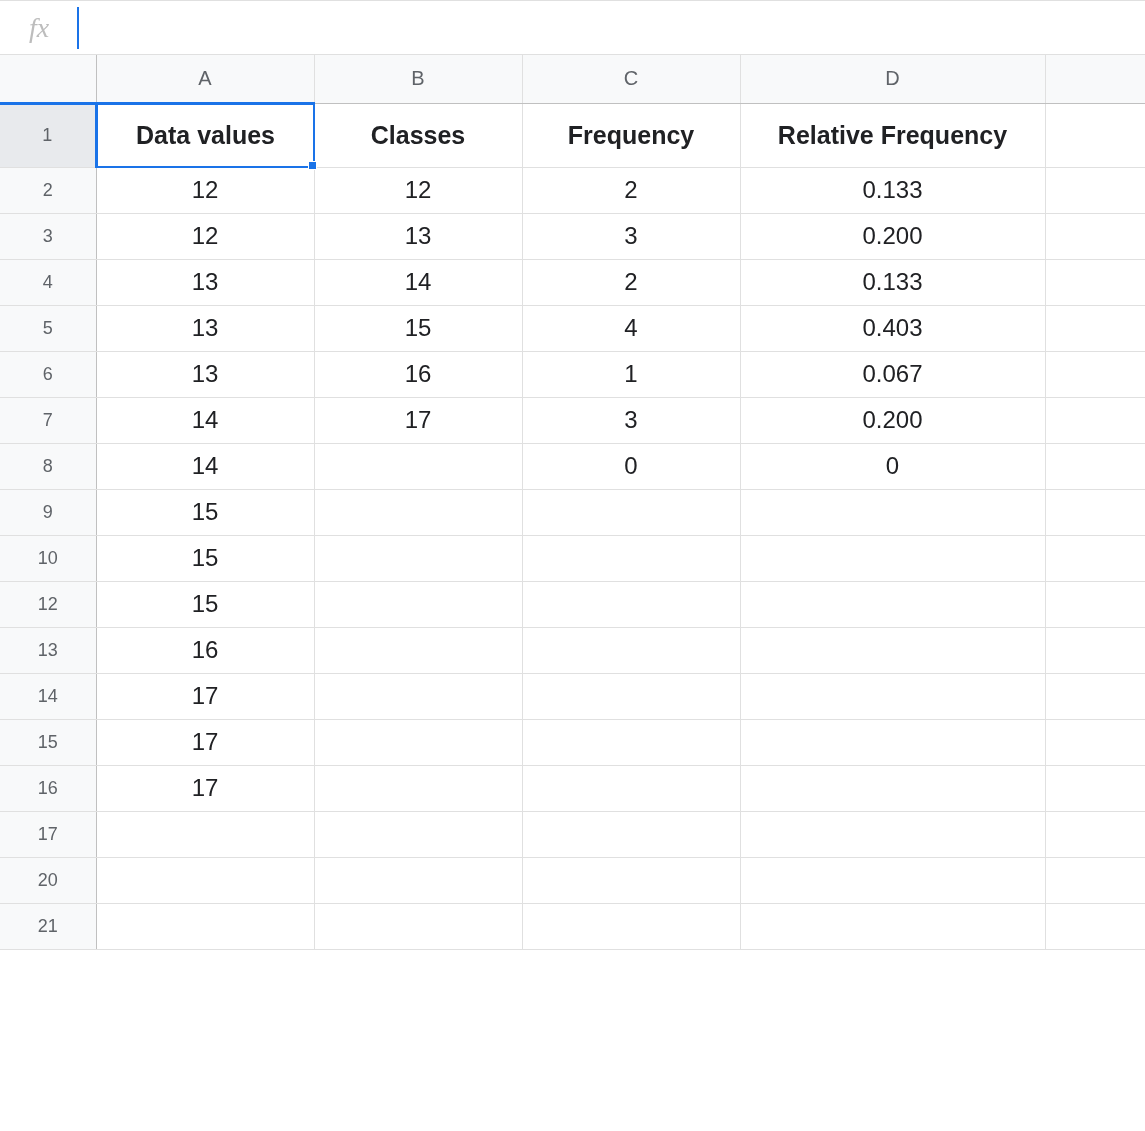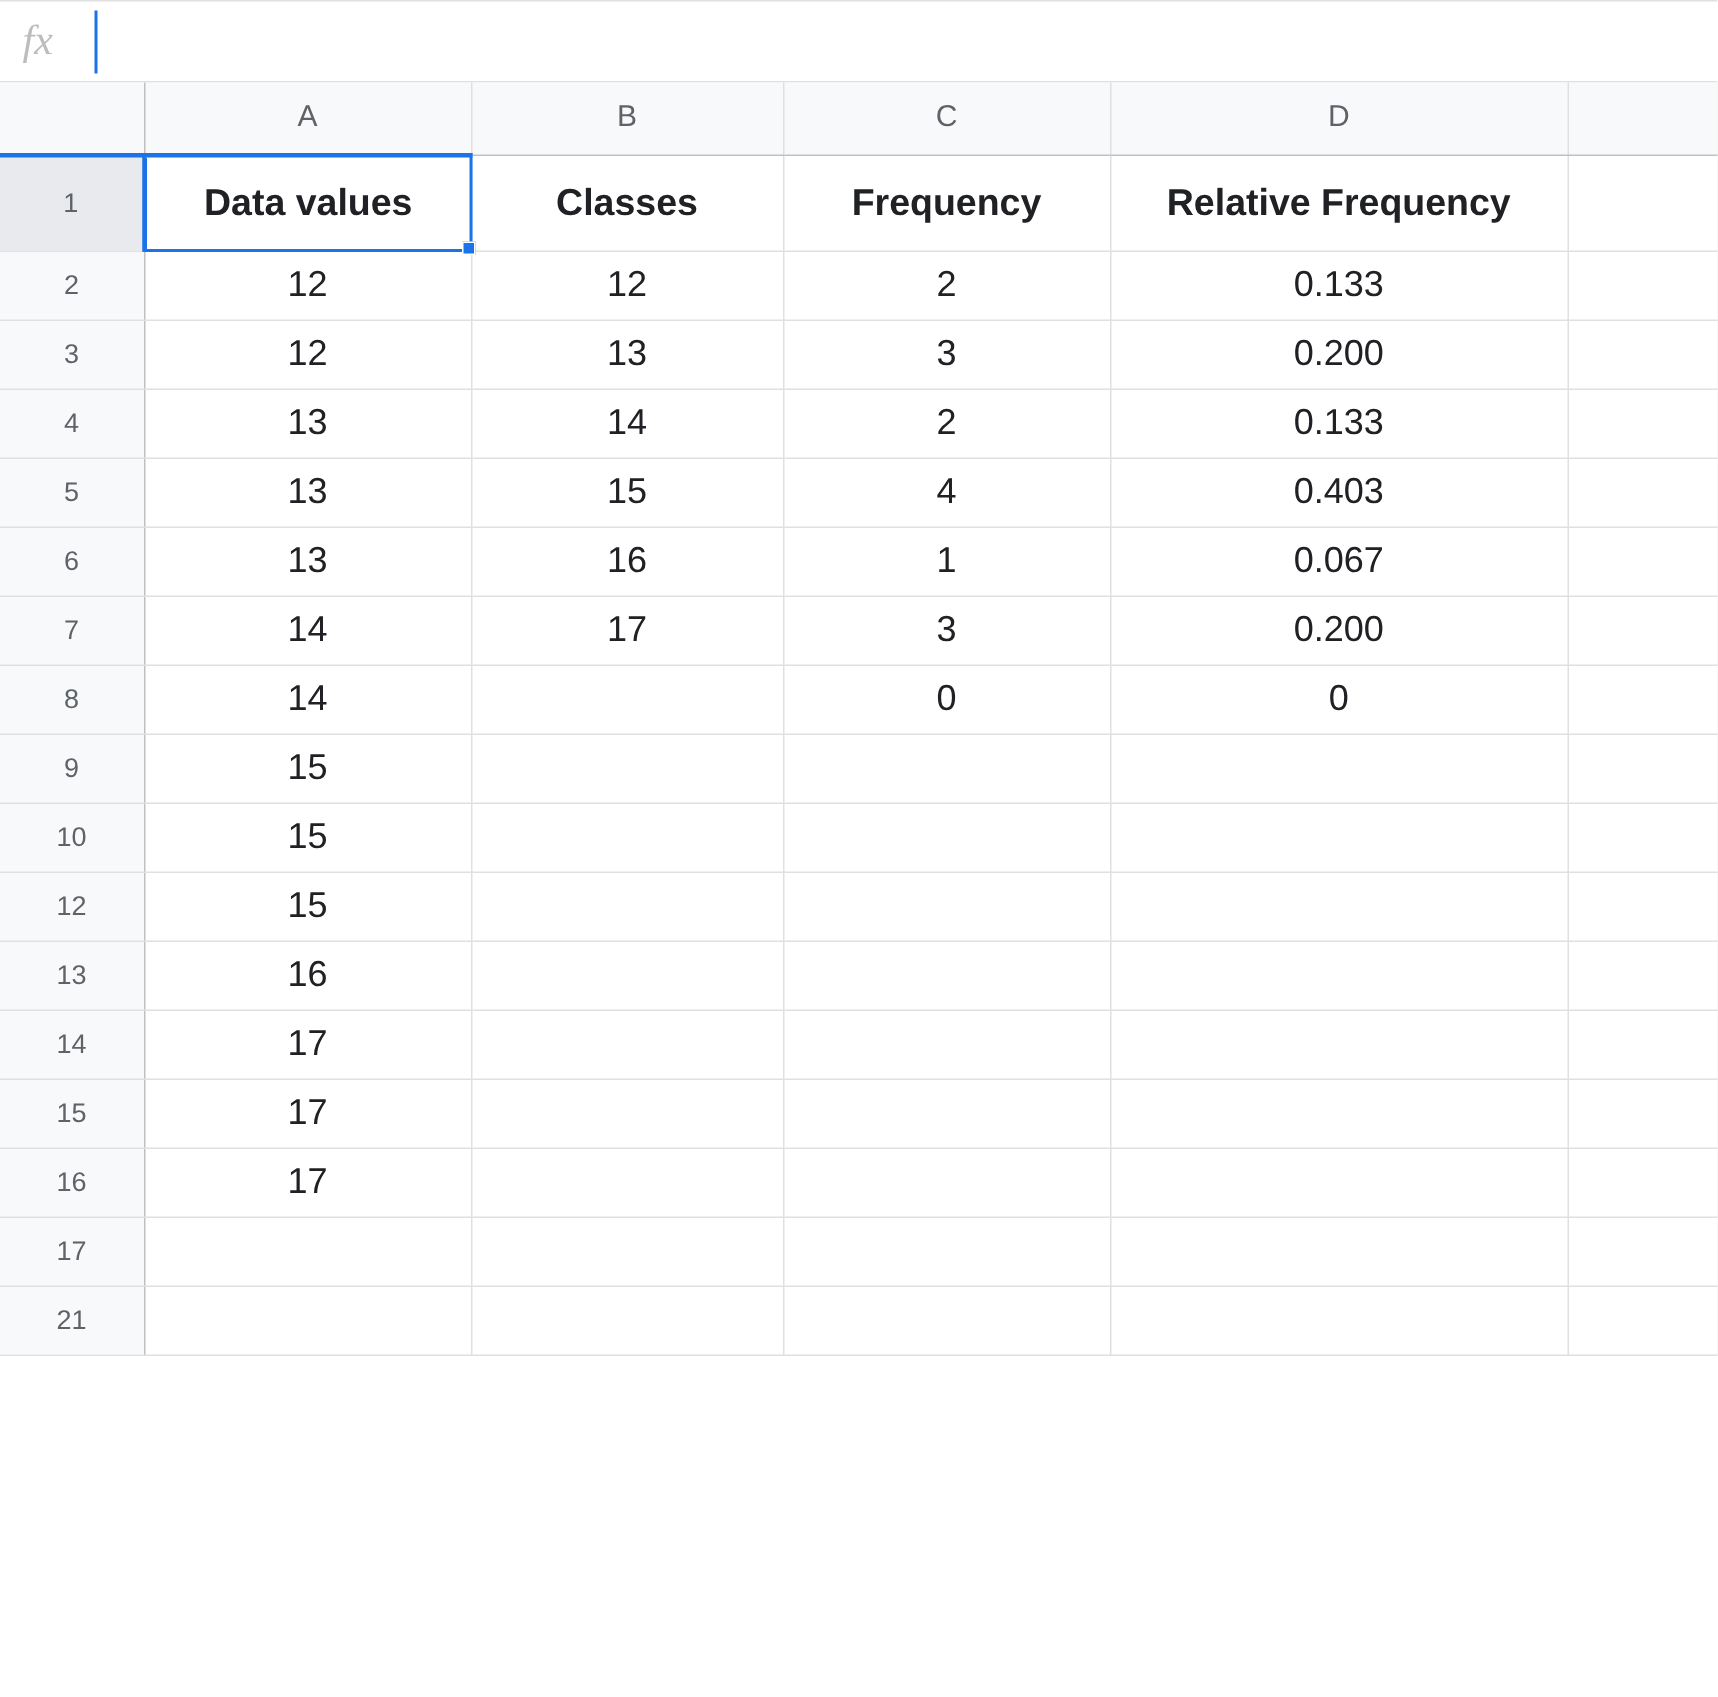--- a/index.html
+++ b/index.html
@@ -10,21 +10,21 @@
     background: #ffffff;
     font-family: Arial, sans-serif;
     overflow: hidden;
   }
   .formula-bar {
     height: 55px;
     border-top: 1px solid #e0e0e0;
     border-bottom: 1px solid #e0e0e0;
     display: flex;
     align-items: center;
-    padding-left: 15px;
+    padding-left: 29px;
     box-sizing: border-box;
   }
   .fx {
     font-family: "Times New Roman", serif;
     font-style: italic;
     font-size: 28px;
     color: #bdbdbd;
     margin-right: 28px;
   }
   .formula-input {
@@ -269,20 +269,28 @@
     </tr>
     <tr>
       <td class="rowhdr">17</td>
       <td class="cell"></td>
       <td class="cell"></td>
       <td class="cell"></td>
       <td class="cell"></td>
       <td class="cell"></td>
     </tr>
     <tr>
+      <td class="rowhdr">20</td>
+      <td class="cell"></td>
+      <td class="cell"></td>
+      <td class="cell"></td>
+      <td class="cell"></td>
+      <td class="cell"></td>
+    </tr>
+    <tr>
       <td class="rowhdr">21</td>
       <td class="cell"></td>
       <td class="cell"></td>
       <td class="cell"></td>
       <td class="cell"></td>
       <td class="cell"></td>
     </tr>
   </tbody>
     </table>
 </div>

